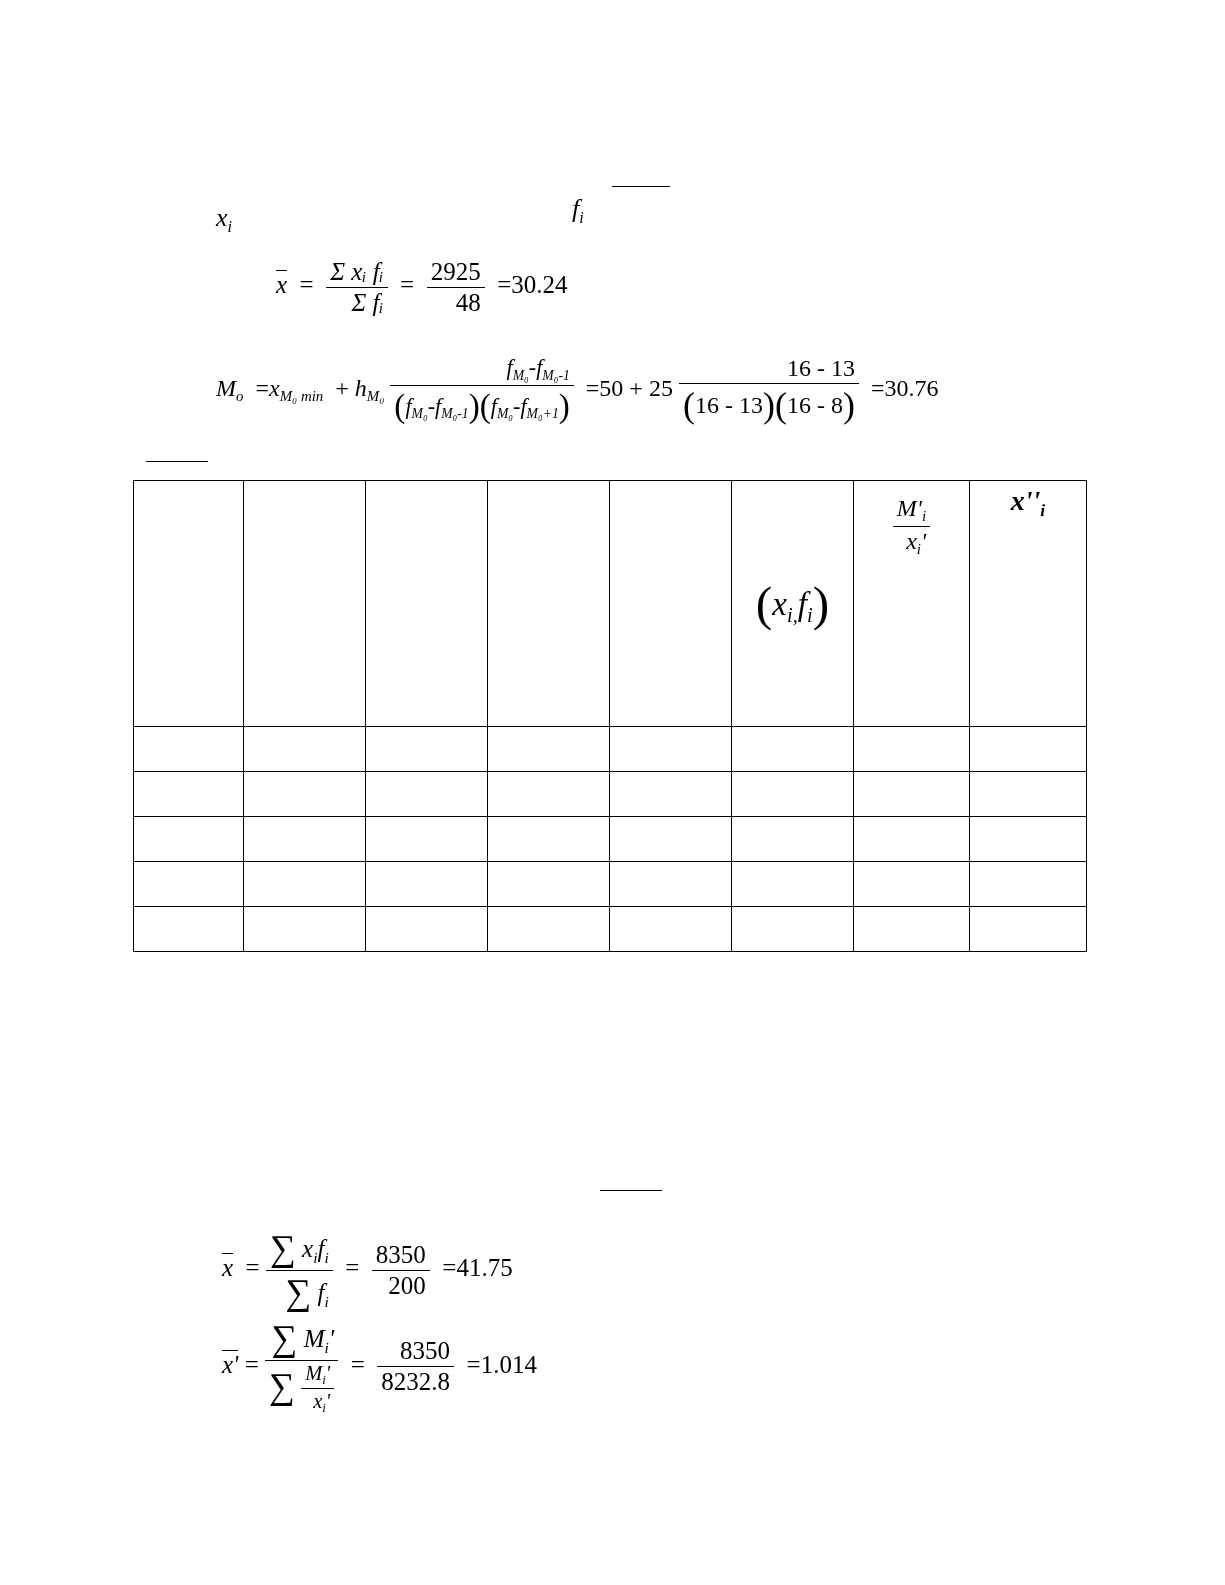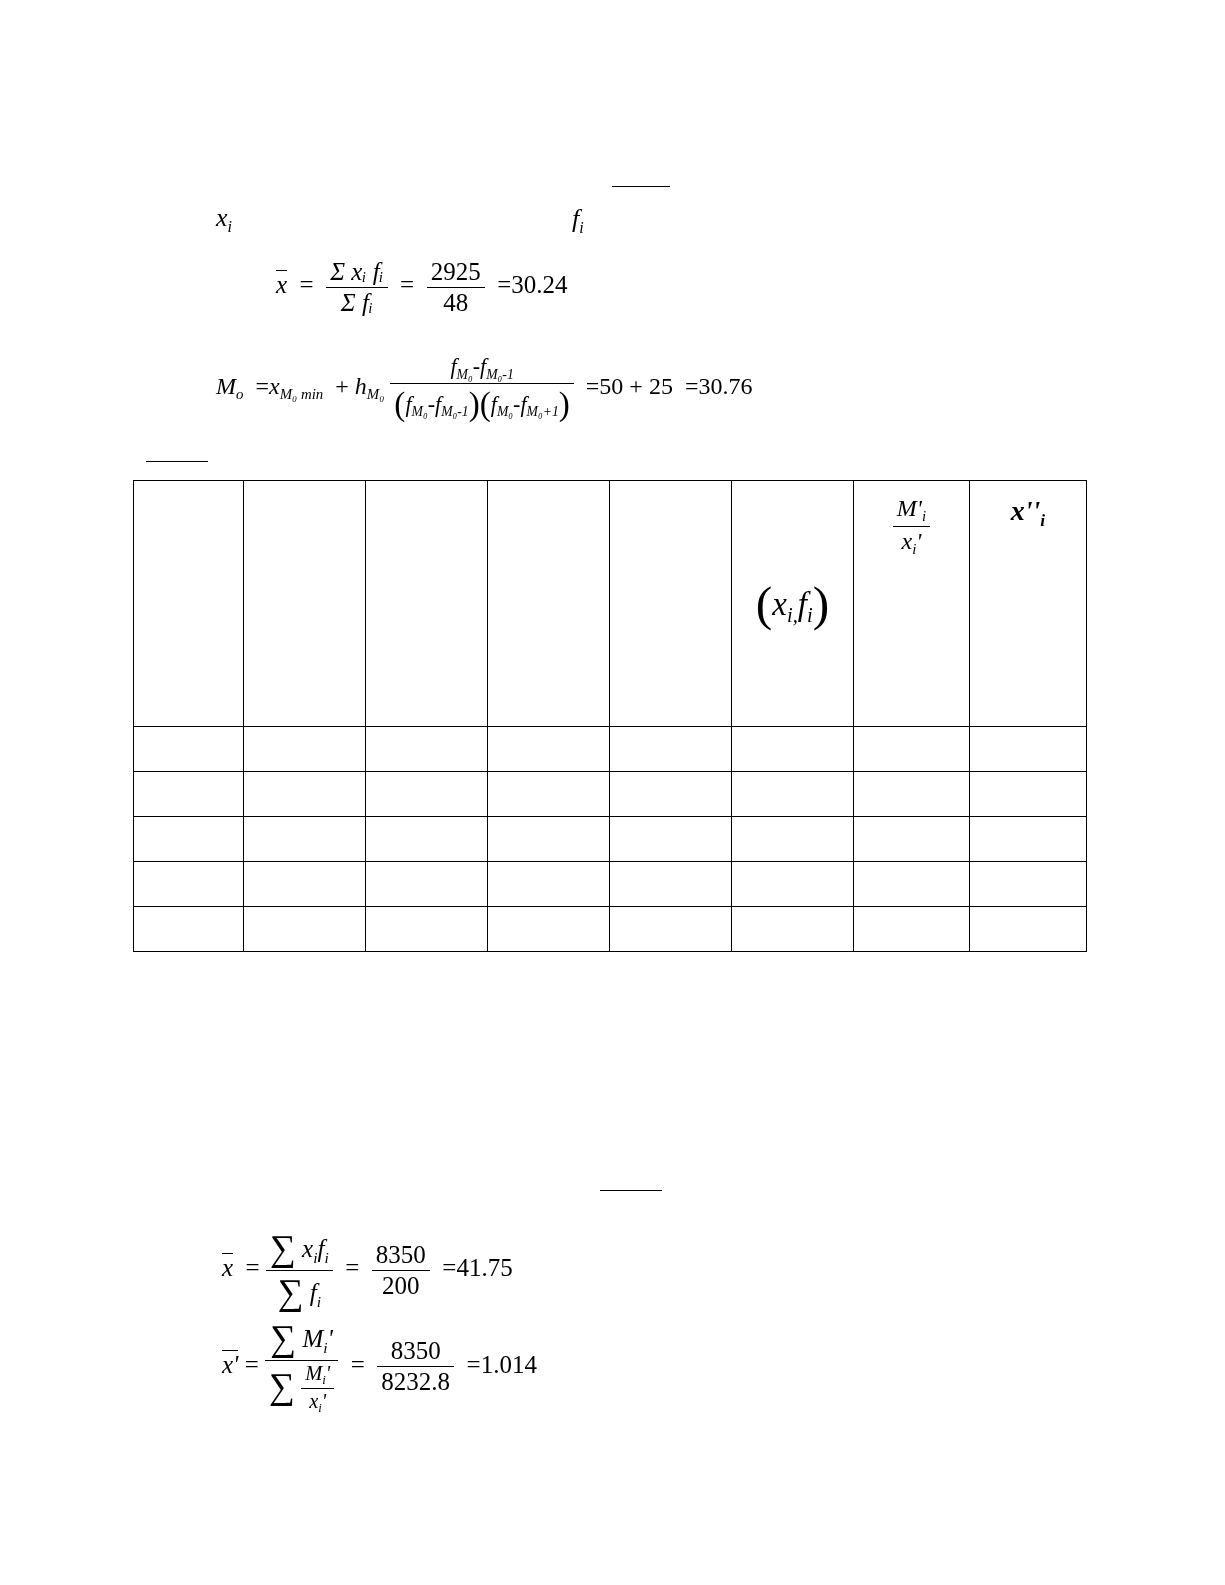--- a/index.html
+++ b/index.html
@@ -29,21 +29,21 @@
   }
   .up { font-style: normal; }
   .sub {
     font-size: 0.62em;
     vertical-align: -0.35em;
     font-style: italic;
   }
   .frac {
     display: inline-block;
     vertical-align: middle;
-    text-align: center;
+    text-align: right;
     line-height: 1.12;
   }
   .frac > .num {
     display: block;
     padding: 0 4px 1px 4px;
     border-bottom: 1.4px solid #000;
   }
   .frac > .den {
     display: block;
     padding: 1px 4px 0 4px;
@@ -92,21 +92,21 @@
 <body>
 
 <div class="page">
 
   <div class="rule" style="left:612px; top:186px; width:58px;"></div>
 
   <div class="blk math" style="left:216px; top:203px; font-size:26px;">
     <span>x</span><span class="sub">i</span>
   </div>
 
-  <div class="blk math" style="left:572px; top:204px; font-size:26px;">
+  <div class="blk math" style="left:572px; top:194px; font-size:26px;">
     <span>f</span><span class="sub">i</span>
   </div>
 
   <div class="blk math" style="left:276px; top:258px; font-size:25px;">
     <span class="overbar">x</span>
     <span class="up">&nbsp;=&nbsp;</span>
     <span class="frac">
       <span class="num">Σ xᵢ fᵢ</span>
       <span class="den">Σ fᵢ</span>
     </span>
@@ -124,20 +124,26 @@
     <span class="up">&nbsp;+&nbsp;</span><span>h</span><span class="sub">M₀</span>
     <span class="frac" style="font-size:0.92em;">
       <span class="num">
         <span>f</span><span class="sub">M₀</span><span class="up">-</span><span>f</span><span class="sub">M₀-1</span>
       </span>
       <span class="den">
         <span class="paren">(</span><span>f</span><span class="sub">M₀</span><span class="up">-</span><span>f</span><span class="sub">M₀-1</span><span class="paren">)</span><span class="paren">(</span><span>f</span><span class="sub">M₀</span><span class="up">-</span><span>f</span><span class="sub">M₀+1</span><span class="paren">)</span>
       </span>
     </span>
     <span class="up">&nbsp;=</span><span class="up">50</span><span class="up">&nbsp;+&nbsp;</span><span class="up">25</span>
+    <span class="frac up">
+      <span class="num">16 - 13</span>
+      <span class="den">
+        <span class="paren">(</span><span>16 - 13</span><span class="paren">)</span><span class="paren">(</span><span>16 - 8</span><span class="paren">)</span>
+      </span>
+    </span>
     <span class="up">&nbsp;=</span><span class="up">30.76</span>
   </div>
 
   <div class="rule" style="left:146px; top:461px; width:62px;"></div>
 
   <table class="grid" style="left:133px; top:480px; width:953px;">
     <colgroup>
       <col style="width:110px">
       <col style="width:122px">
       <col style="width:122px">
@@ -158,21 +164,21 @@
           <span class="math" style="font-size:33px;">
             <span class="paren">(</span><span>x</span><span class="sub">i,</span><span>f</span><span class="sub">i</span><span class="paren">)</span>
           </span>
         </td>
         <td style="vertical-align:top; padding-top:14px;">
           <span class="frac math" style="font-size:24px;">
             <span class="num"><span>M'</span><span class="sub">i</span></span>
             <span class="den"><span>x</span><span class="sub">i</span><span>'</span></span>
           </span>
         </td>
-        <td style="vertical-align:top; padding-top:14px;">
+        <td style="vertical-align:top; padding-top:4px;">
           <span class="math" style="font-size:28px; font-weight:bold;">
             <span>x''</span><span class="sub">i</span>
           </span>
         </td>
       </tr>
       <tr style="height:45px;">
         <td></td>
         <td></td>
         <td></td>
         <td></td>

